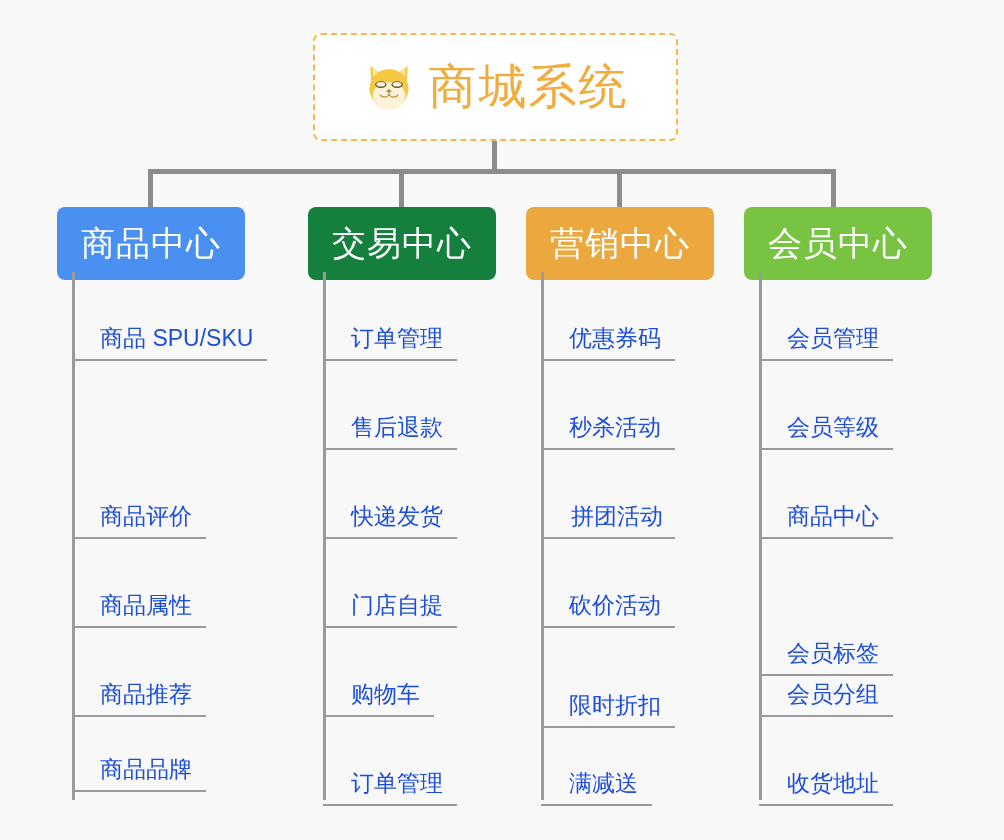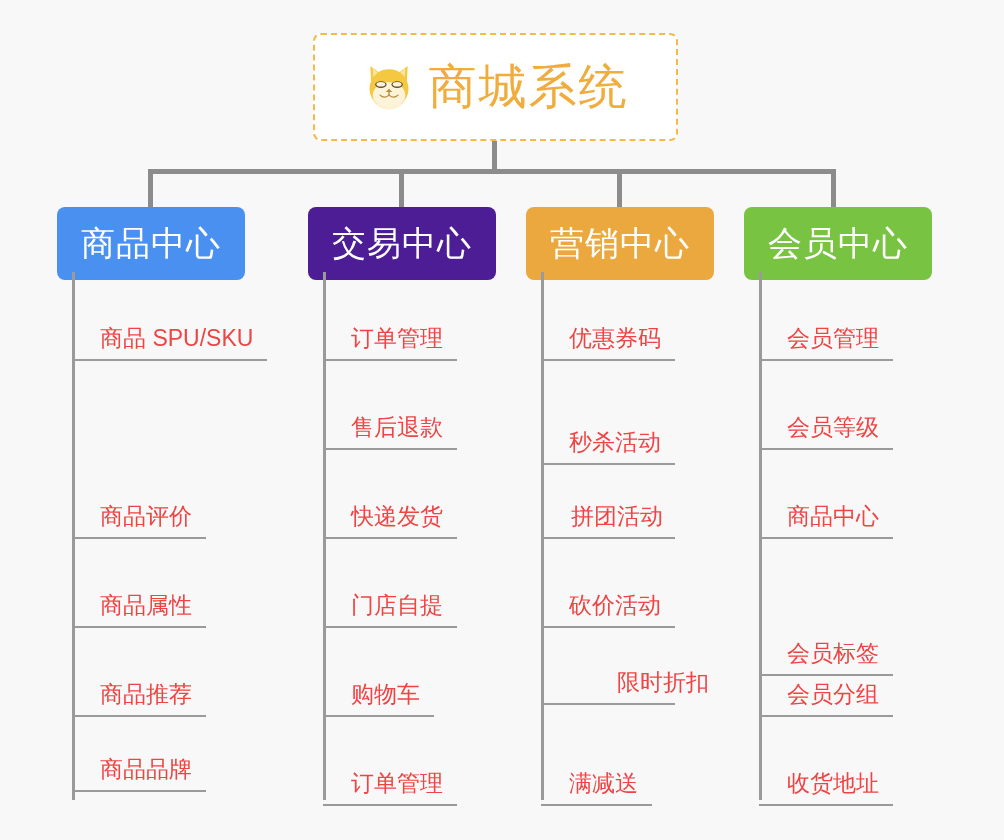--- a/index.html
+++ b/index.html
@@ -114,21 +114,21 @@
     left: 0;
     height: 89px;
     box-sizing: border-box;
     border-bottom: 2px solid #9a9a9a;
     display: flex;
     align-items: flex-end;
     white-space: nowrap;
   }
   .item-label {
     font-size: 23px;
-    color: #ef4444;
+    color: #1d4ed8;
     line-height: 1;
     padding: 0 12px 9px 28px;
     white-space: nowrap;
   }
 </style>
 </head>
 <body style="background: rgb(248, 248, 248);">
 
 <div class="canvas">
 
@@ -178,21 +178,21 @@
       <div class="item" style="top: 356px; border-bottom-color: rgb(154, 154, 154); width: 134px;">
           <span class="item-label">商品推荐</span>
         </div>
       <div class="item" style="top: 431px; border-bottom-color: rgb(154, 154, 154); width: 134px;">
           <span class="item-label">商品品牌</span>
         </div>
     </div>
   </div>
 
   <div class="column" style="left:308px">
-    <div class="cat-header" style="background: #4c1d95;">
+    <div class="cat-header" style="background: #15803d;">
         <span>交易中心</span>
       </div>
     <div class="items">
       <div class="spine" style="background: rgb(154, 154, 154);"></div>
       <div class="item" style="top: 0px; border-bottom-color: rgb(154, 154, 154); width: 134px;">
           <span class="item-label">订单管理</span>
         </div>
       <div class="item" style="top: 89px; border-bottom-color: rgb(154, 154, 154); width: 134px;">
           <span class="item-label">售后退款</span>
         </div>
@@ -213,30 +213,30 @@
 
   <div class="column" style="left:526px">
     <div class="cat-header" style="background: rgb(234, 168, 63);">
         <span>营销中心</span>
       </div>
     <div class="items">
       <div class="spine" style="background: rgb(154, 154, 154);"></div>
       <div class="item" style="top: 0px; border-bottom-color: rgb(154, 154, 154); width: 134px;">
           <span class="item-label">优惠券码</span>
         </div>
-      <div class="item" style="top: 104px; border-bottom-color: rgb(154, 154, 154); width: 134px;">
+      <div class="item" style="top: 89px; border-bottom-color: rgb(154, 154, 154); width: 134px;">
           <span class="item-label">秒杀活动</span>
         </div>
       <div class="item" style="top: 178px; border-bottom-color: rgb(154, 154, 154); width: 134px; justify-content: flex-end;">
           <span class="item-label">拼团活动</span>
         </div>
       <div class="item" style="top: 267px; border-bottom-color: rgb(154, 154, 154); width: 134px;">
           <span class="item-label">砍价活动</span>
         </div>
-      <div class="item" style="top: 344px; border-bottom-color: rgb(154, 154, 154); width: 134px; padding-left: 48px;">
+      <div class="item" style="top: 367px; border-bottom-color: rgb(154, 154, 154); width: 134px;">
           <span class="item-label">限时折扣</span>
         </div>
       <div class="item" style="top: 445px; border-bottom-color: rgb(154, 154, 154); width: 111px;">
           <span class="item-label">满减送</span>
         </div>
     </div>
   </div>
 
   <div class="column" style="left:744px">
     <div class="cat-header" style="background: rgb(120, 196, 66);">

